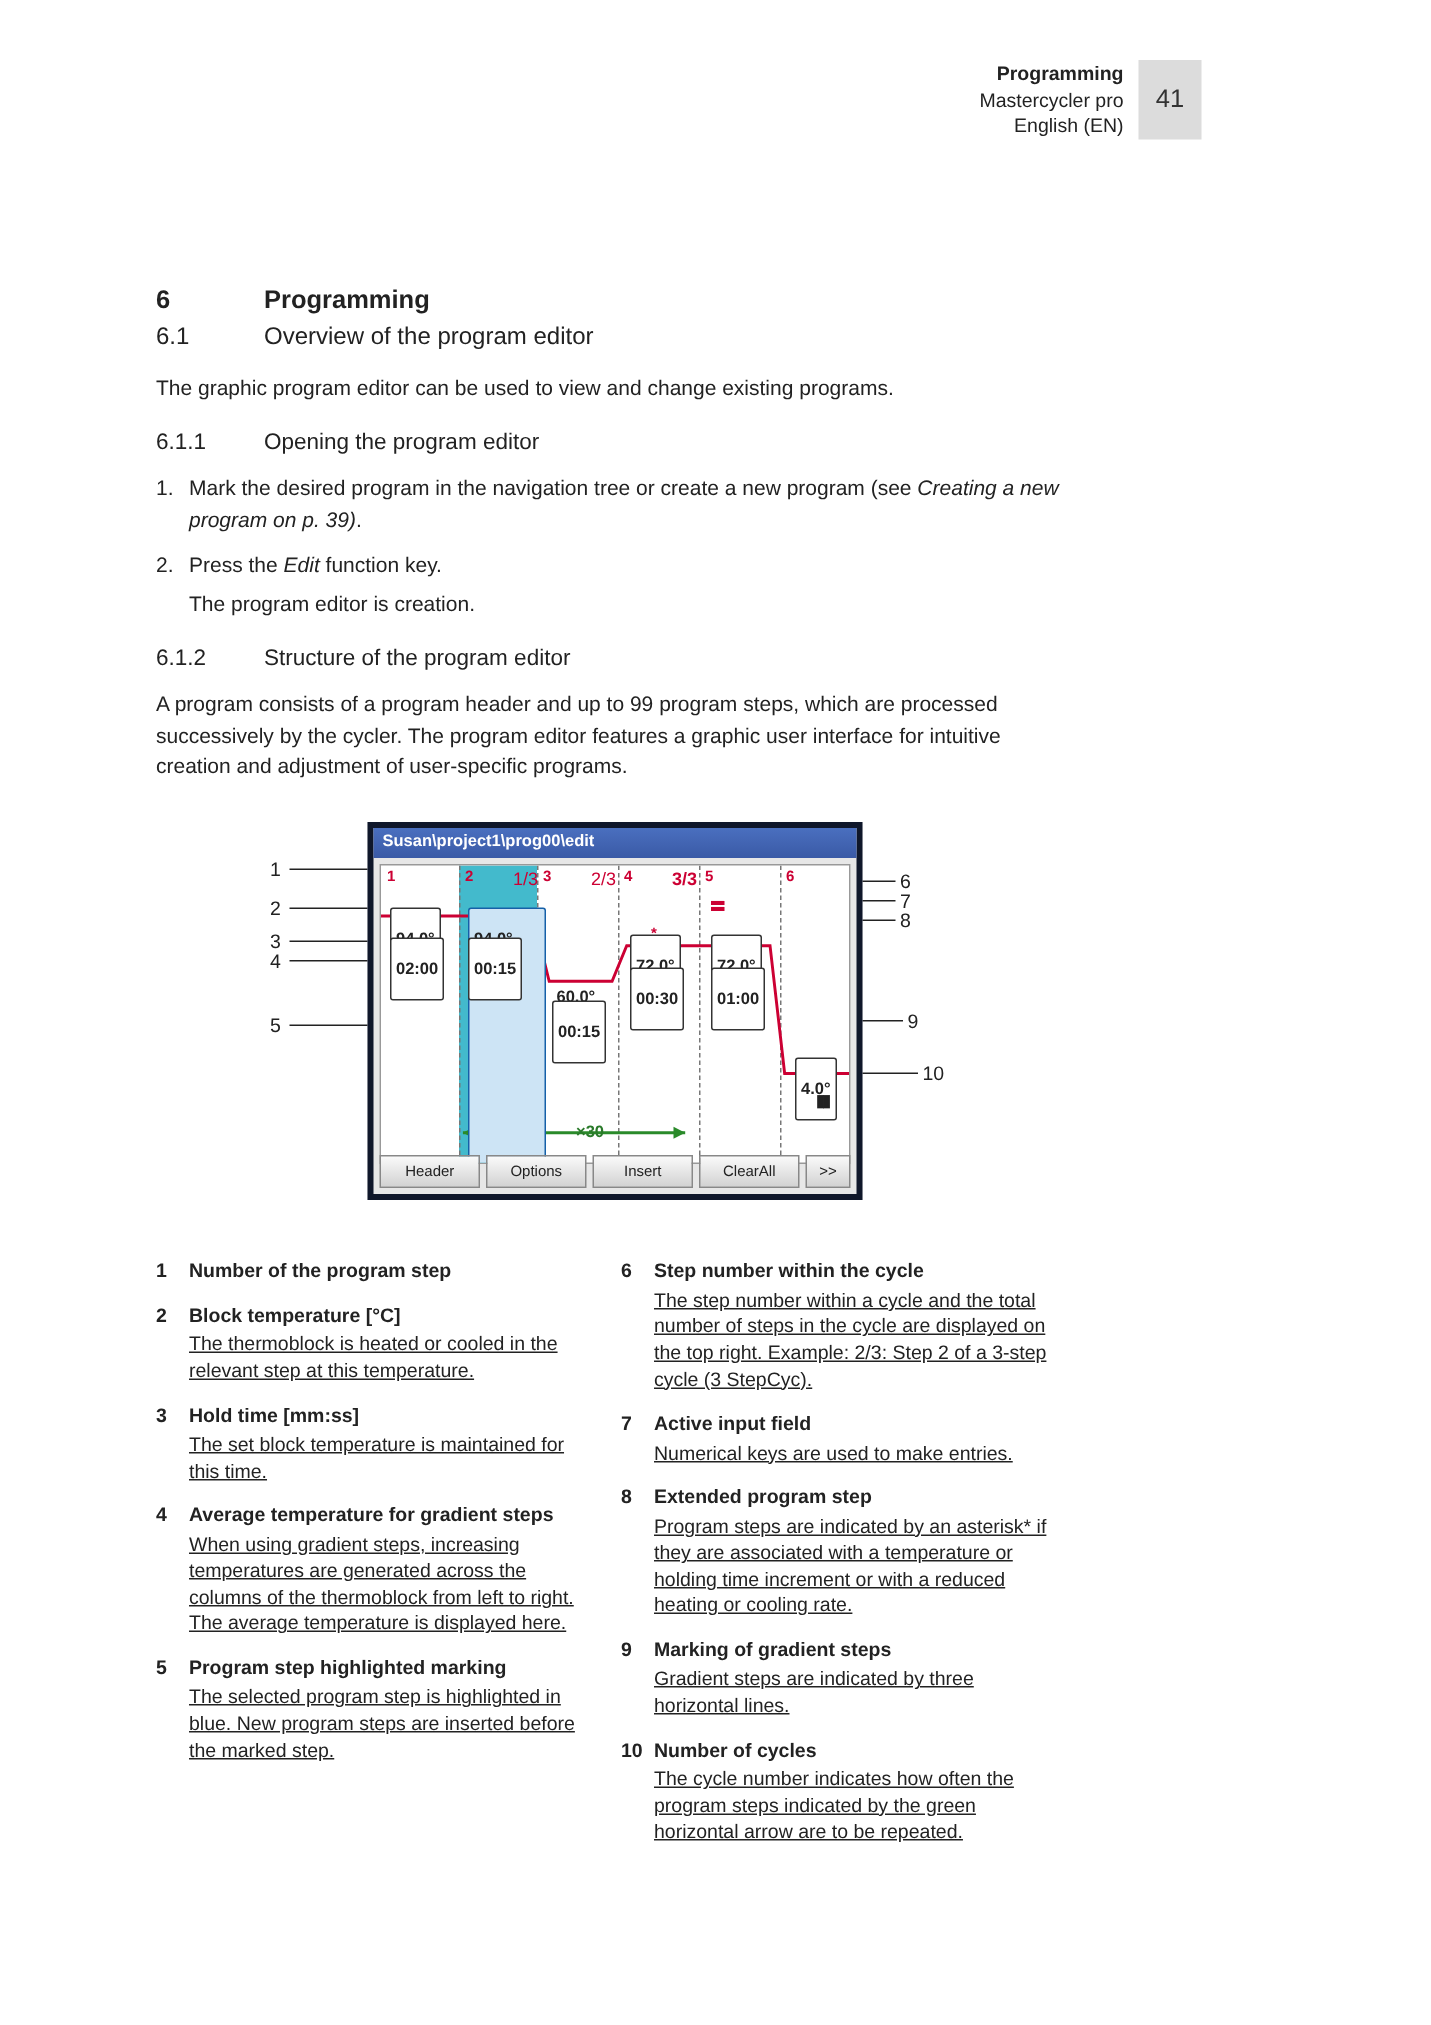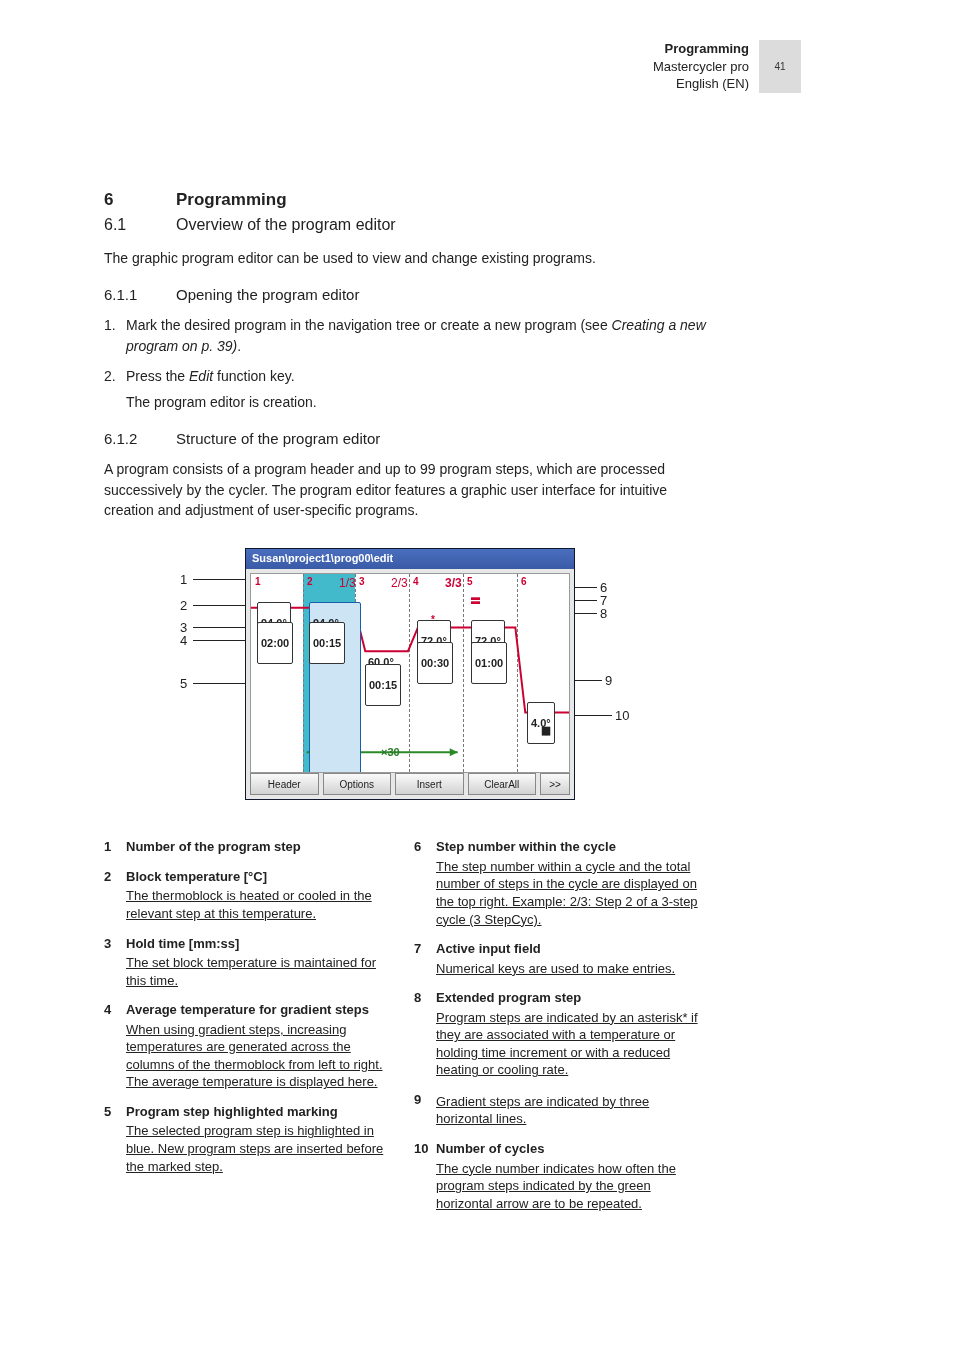--- a/index.html
+++ b/index.html
@@ -4,21 +4,21 @@
 <style>
   * { box-sizing: border-box; margin: 0; padding: 0; }
   html, body { width: 954px; font-family: Arial, Helvetica, sans-serif; color: #222; background: #fff; }
   body { padding: 0; }
 
   .page { width: 801px; min-height: 1350px; position: relative; padding: 40px 95px 50px 104px; }
 
   .header-block { position: absolute; top: 40px; right: 0; display: flex; align-items: stretch; }
   .header-text { text-align: right; font-size: 13px; line-height: 1.35; padding-right: 10px; }
   .header-text .l1 { font-weight: bold; }
-  .page-number { width: 42px; background: #dcdcdc; display: flex; align-items: center; justify-content: center; font-size: 10px; color: #333; }
+  .page-number { width: 42px; background: #dcdcdc; display: flex; align-items: center; justify-content: center; font-size: 17px; color: #333; }
 
   .content { padding-top: 150px; }
 
   h1.sec { font-size: 17px; font-weight: bold; margin-bottom: 6px; }
   h1.sec .num { display: inline-block; width: 72px; }
   h2.sub { font-size: 16px; font-weight: normal; margin-bottom: 14px; }
   h2.sub .num { display: inline-block; width: 72px; }
   h3.subsub { font-size: 15px; font-weight: normal; margin: 18px 0 12px; }
   h3.subsub .num { display: inline-block; width: 72px; }
 
@@ -26,21 +26,21 @@
   .ital { font-style: italic; }
 
   ol.steps { list-style: none; padding-left: 0; margin: 8px 0; }
   ol.steps li { font-size: 14px; line-height: 1.45; margin-bottom: 10px; padding-left: 22px; position: relative; }
   ol.steps li .stepnum { position: absolute; left: 0; }
   ol.steps li .sub { margin-top: 6px; }
 
   
   .figure-wrap { display: flex; justify-content: center; margin: 28px 0 30px; }
   .figure { position: relative; width: 560px; height: 260px; }
-  .editor { position: absolute; left: 120px; top: 0; width: 330px; height: 252px; border: 1px solid #0f172a; background: #e7e7e7; }
+  .editor { position: absolute; left: 120px; top: 0; width: 330px; height: 252px; border: 4px solid #0f172a; background: #e7e7e7; }
   .titlebar { height: 20px; background: linear-gradient(#4a6fbf, #3a5aa6); color: #fff; font-size: 11px; font-weight: bold; padding: 3px 6px; }
   .plotarea { position: relative; margin: 4px; height: 200px; background: #fff; border: 1px solid #999; overflow: hidden; }
   .colnum { position: absolute; top: 2px; font-size: 10px; color: #c03; font-weight: bold; }
   .colfrac { position: absolute; top: 2px; font-size: 12px; color: #c03; }
 
   .sel { position: absolute; left: 52px; top: 0; width: 52px; height: 200px; background: #2fb3c6; opacity: 0.9; }
 
   .vline { position: absolute; top: 0; bottom: 0; border-left: 1px dashed #777; }
 
   .tempbox { position: absolute; font-size: 11px; font-weight: bold; background: #fff; border: 1px solid #333; padding: 14px 3px; border-radius: 2px; }
@@ -262,20 +262,21 @@
           <div class="legitem">
             <div class="legnum">8</div>
             <div class="legbody">
               <div class="t">Extended program step</div>
               <div class="d">Program steps are indicated by an asterisk* if they are associated with a temperature or holding time increment or with a reduced heating or cooling rate.</div>
             </div>
           </div>
           <div class="legitem">
             <div class="legnum">9</div>
             <div class="legbody">
+              <div class="t">Marking of gradient steps</div>
               <div class="d">Gradient steps are indicated by three horizontal lines.</div>
             </div>
           </div>
           <div class="legitem">
             <div class="legnum">10</div>
             <div class="legbody">
               <div class="t">Number of cycles</div>
               <div class="d">The cycle number indicates how often the program steps indicated by the green horizontal arrow are to be repeated.</div>
             </div>
           </div>

